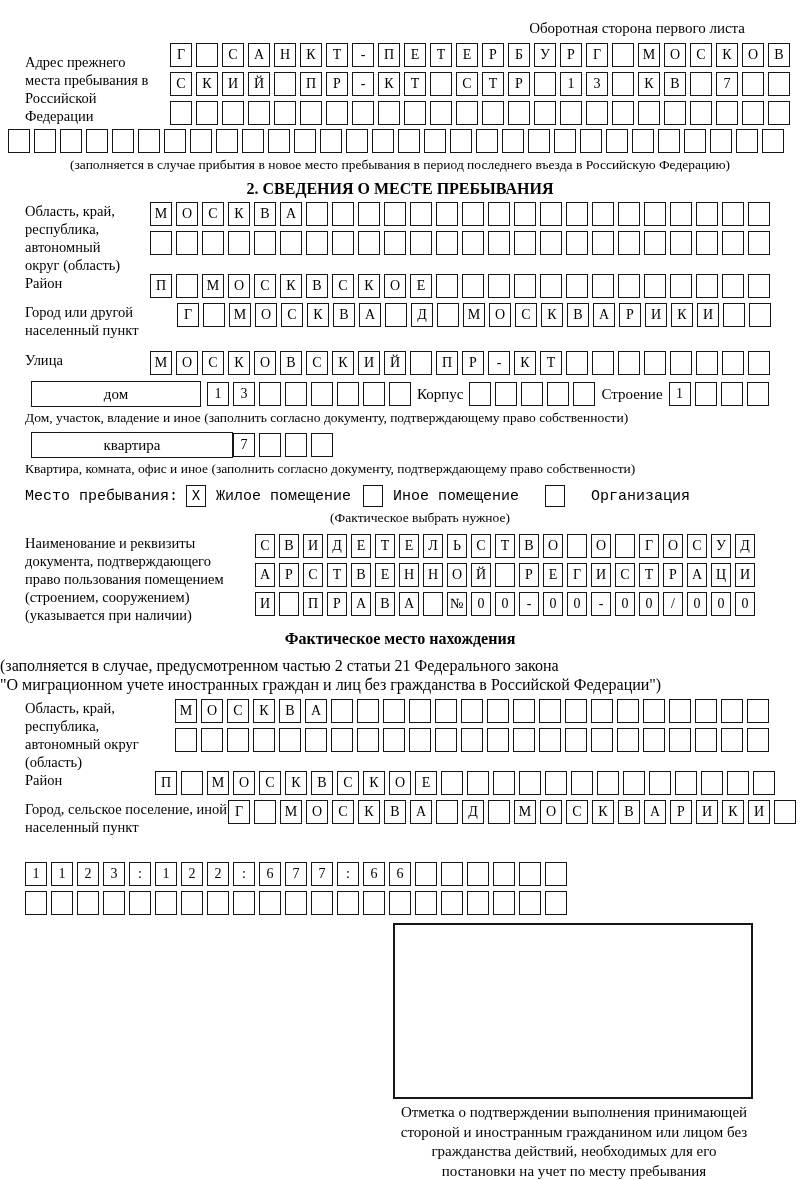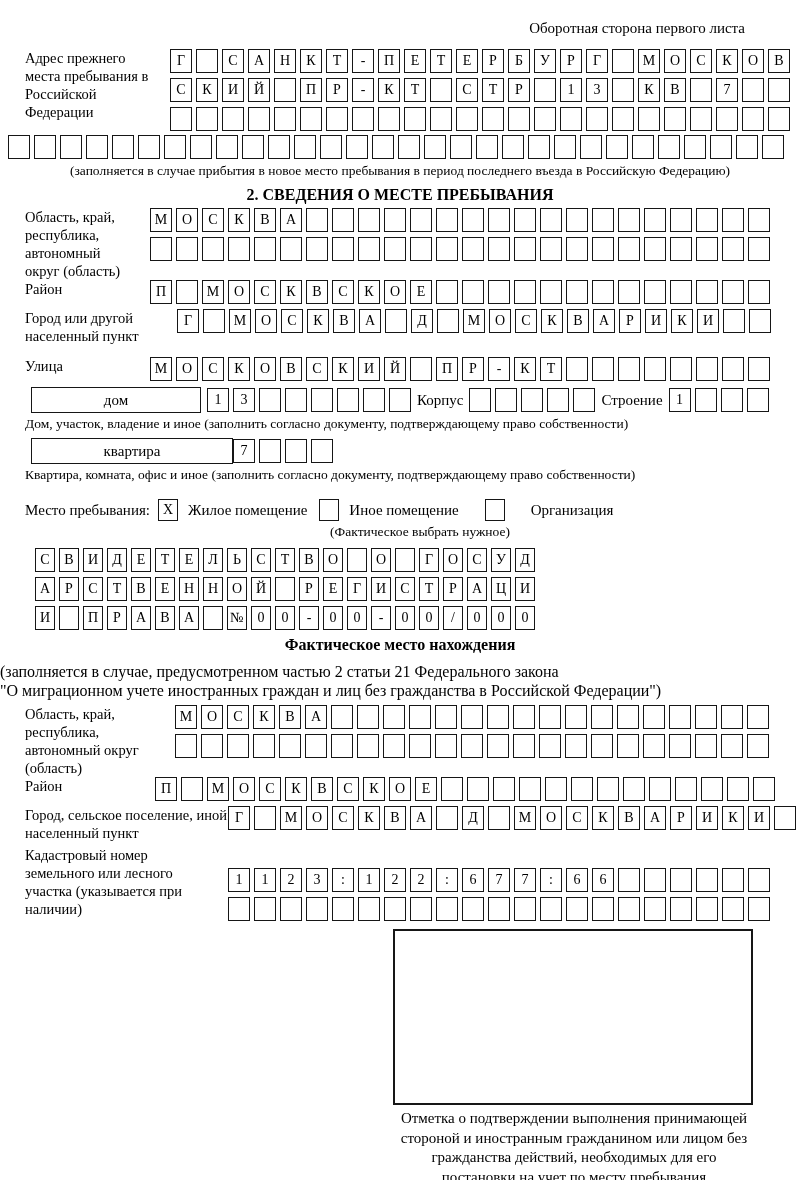--- a/index.html
+++ b/index.html
@@ -21,36 +21,36 @@
   .boxes.small .cell { flex-basis:20px; width:20px; }
 
   .w-addr   { width:145px; padding-right:20px; }
   .w-region { width:125px; padding-right:17px; }
   .w-region2{ width:150px; padding-right:20px; }
   .w-city   { width:152px; }
   .w-city2  { width:203px; }
   .w-doc    { width:220px; padding-right:18px; }
   .w-cad    { width:203px; padding-right:28px; }
 
-  .addr-block { margin-top:12px; }
+  .addr-block { margin-top:6px;align-items:flex-end; }
   .fullrow { margin-left:-17px; margin-top:4px; }
   .note { font-size:13.5px; }
   .note.center { text-align:center; margin-left:-25px; margin-top:4px; }
   .sect-title { font-weight:bold; font-size:16px; text-align:center; margin:7px 0 4px -25px; }
 
   .mb { margin-bottom:5px; }
 
   .house-row { display:flex; align-items:center; margin-left:6px; margin-top:6px; margin-bottom:3px; }
   .widebox { height:26px; border:1.6px solid #161616; display:flex;
     align-items:center; justify-content:center; font-size:15px; }
   .widebox.dom { width:170px; margin-right:6px; }
   .widebox.kv  { width:202px; }
   .inline-label { font-size:15px; margin:0 6px; }
 
-  .stay-row { display:flex; align-items:center; margin-top:16px; font-size:15px; }
+  .stay-row { display:flex; align-items:center; margin-top:8px; font-size:15px;font-family:Liberation Mono, monospace; }
   .cb { flex:0 0 20px; width:20px; height:22px; border:1.6px solid #161616;
     display:flex; align-items:center; justify-content:center; font-size:14px; }
   .stay-row .t1 { margin-right:8px; }
   .opt { margin-left:10px; }
   .cb.c2 { margin-left:12px; } .cb.c3 { margin-left:26px; }
   .opt.o3 { margin-left:26px; }
   .choose-note { font-size:13.5px; text-align:center; width:400px; margin-left:195px; margin-top:3px; }
 
   .doc-block { margin-top:8px; }
   .doc-block .rows { margin-left:10px; }
@@ -383,20 +383,21 @@
     <span class="cb">X</span>
     <span class="opt">Жилое помещение</span>
     <span class="cb c2"></span>
     <span class="opt">Иное помещение</span>
     <span class="cb c3"></span>
     <span class="opt o3">Организация</span>
   </div>
   <div class="choose-note">(Фактическое выбрать нужное)</div>
 
   <div class="frow doc-block">
+    <div class="flabel w-doc">Наименование и реквизиты документа, подтверждающего право пользования помещением (строением, сооружением) (указывается при наличии)</div>
     <div class="rows">
       <div class="boxes small">
           <span class="cell">С</span>
           <span class="cell">В</span>
           <span class="cell">И</span>
           <span class="cell">Д</span>
           <span class="cell">Е</span>
           <span class="cell">Т</span>
           <span class="cell">Е</span>
           <span class="cell">Л</span>
@@ -575,21 +576,20 @@
         <span class="cell">А</span>
         <span class="cell">Р</span>
         <span class="cell">И</span>
         <span class="cell">К</span>
         <span class="cell">И</span>
         <span class="cell"></span>
       </div>
   </div>
 
   <div class="frow" style="margin-top:4px;">
-    <div class="flabel w-cad">Кадастровый номер земельного или лесного участка (указывается при наличии)</div>
     <div class="rows cad-rows">
       <div class="boxes">
           <span class="cell">1</span>
           <span class="cell">1</span>
           <span class="cell">2</span>
           <span class="cell">3</span>
           <span class="cell">:</span>
           <span class="cell">1</span>
           <span class="cell">2</span>
           <span class="cell">2</span>

